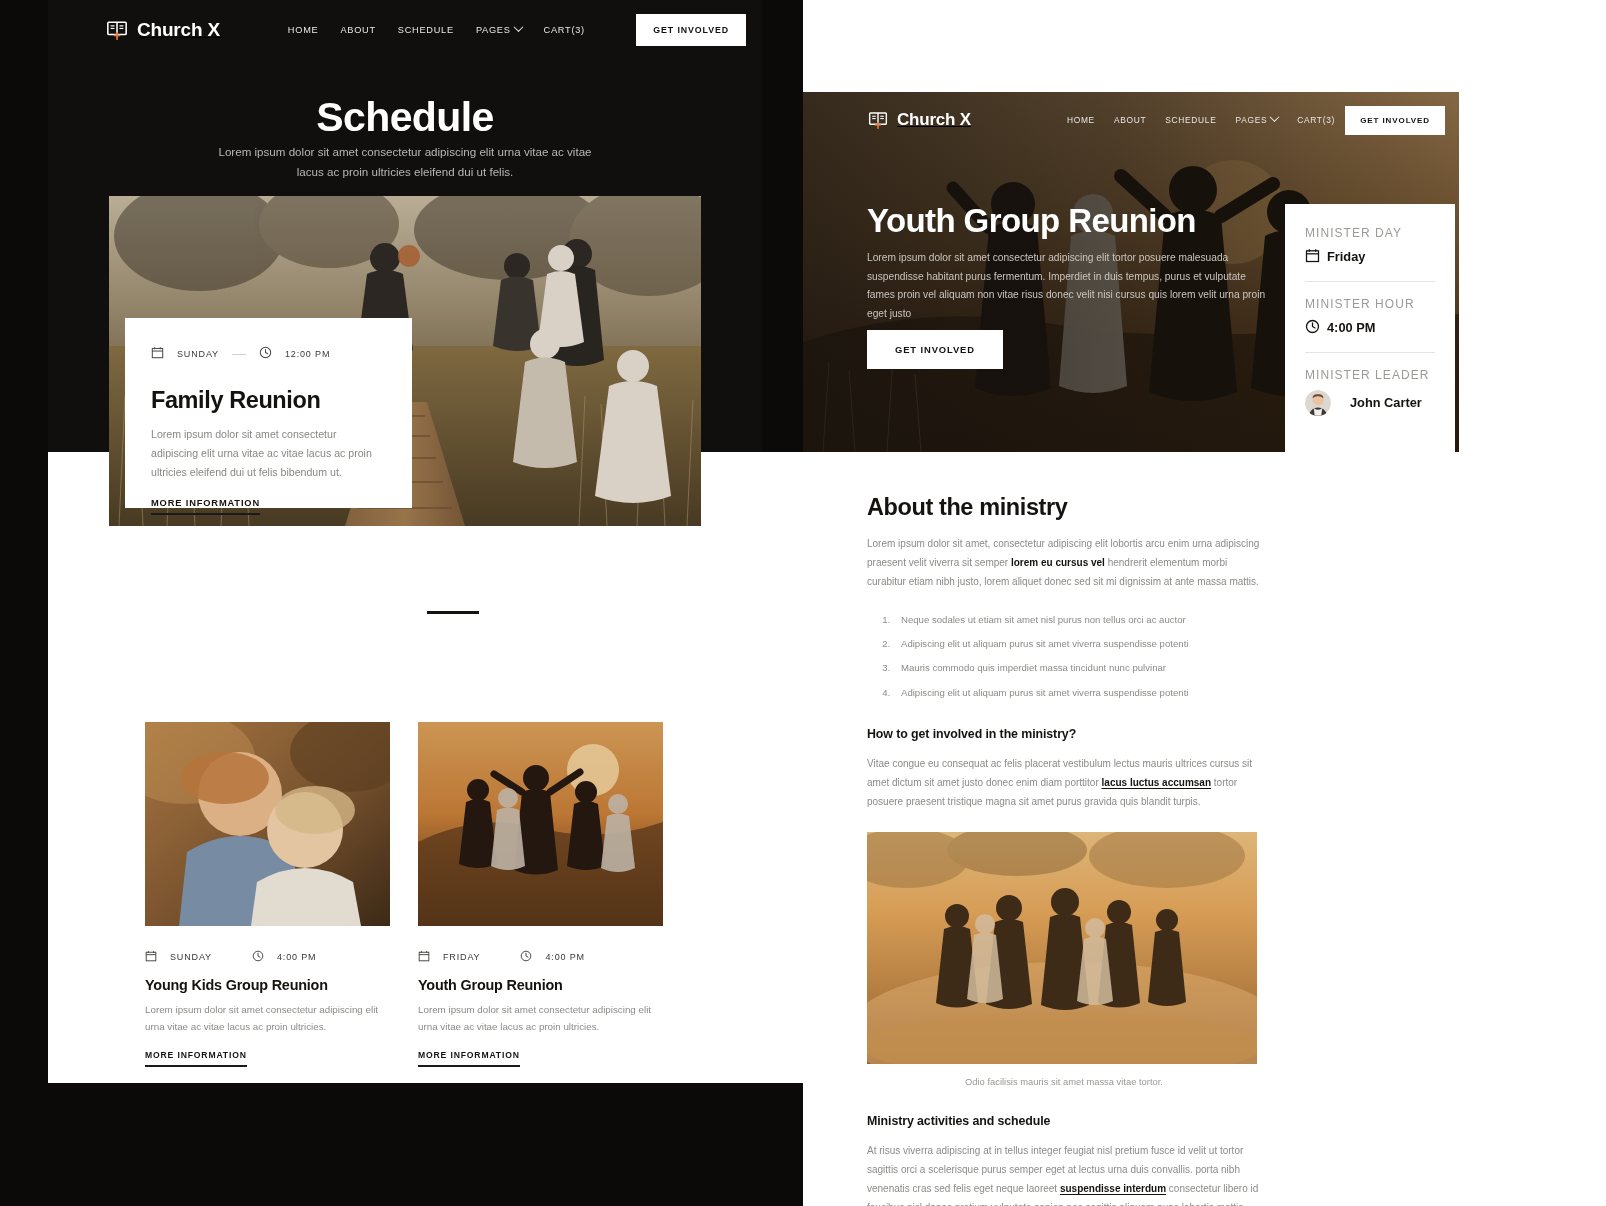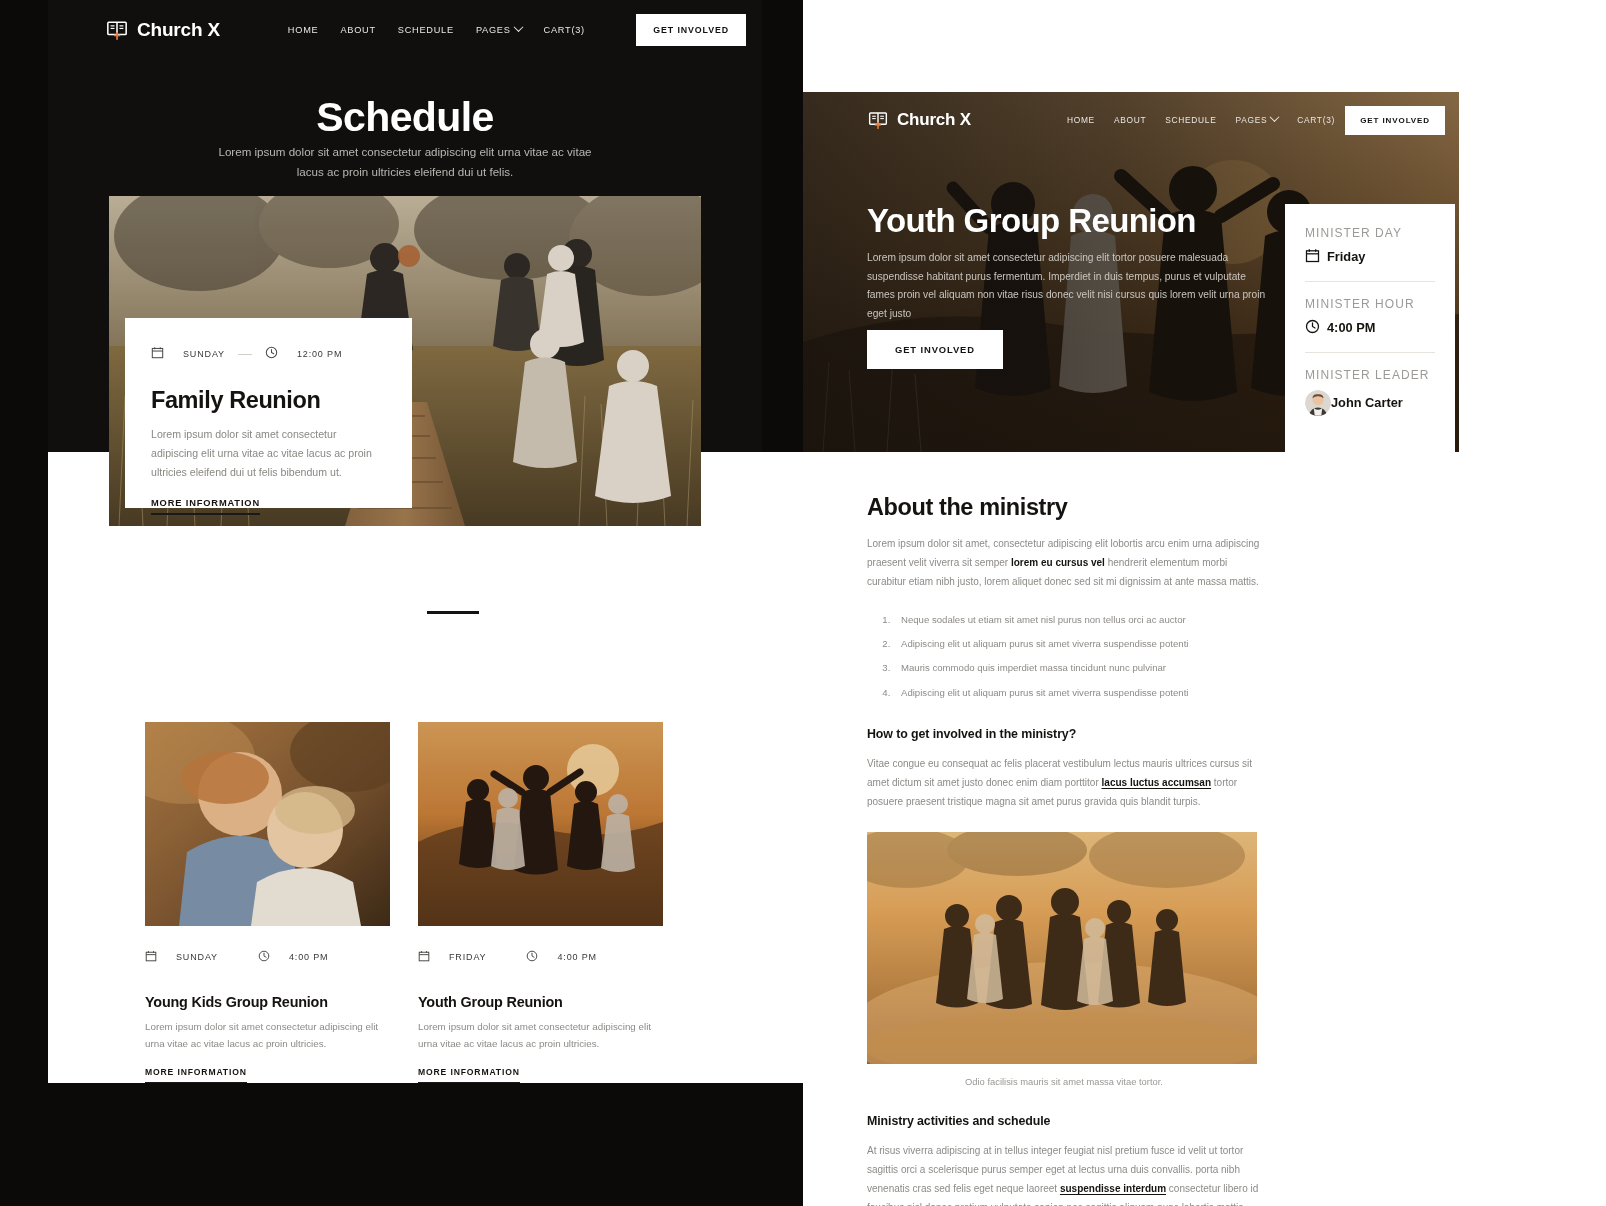--- a/index.html
+++ b/index.html
@@ -18,21 +18,21 @@
   #left-page {
     position: absolute; left: 48px; top: 0px; width: 714px; height: 1083px;
     background: #ffffff; overflow: hidden;
   }
   .lp-dark { position: absolute; left:0; top:0; width: 714px; height: 452px; background: #100f0e; }
 
   .nav {
     position: absolute; left: 0; top: 0; width: 714px; height: 60px;
     display: flex; align-items: center; padding: 0 16px 0 14px;
   }
-  .brand { display: flex; align-items: flex-start; gap: 9px; margin-left: 44px; }
+  .brand { display: flex; align-items: flex-start; gap: 9px; margin-left: 44px; text-decoration: underline; }
   .brand-name { color: #fff; font-size: 19px; font-weight: 700; letter-spacing: -0.2px; }
   .book-icon { width: 22px; height: 22px; position: relative; display:block; }
 
   .nav-links { display: flex; align-items: center; gap: 22px; margin-left: 68px; }
   .nav-links a {
     color: #e9e7e4; font-size: 9.2px; letter-spacing: 0.75px;
     text-decoration: none; font-weight: 500; white-space: nowrap;
   }
   .chev { display: inline-block; width: 7px; height: 7px; margin-left: 4px;
           border-right: 1.2px solid #e9e7e4; border-bottom: 1.2px solid #e9e7e4;
@@ -58,21 +58,21 @@
     overflow: hidden;
   }
   .hero-photo svg { display:block; width: 100%; height: 100%; }
 
   
   .event-card {
     position: absolute; left: 77px; top: 318px; width: 287px; height: 190px;
     background: #fff; padding: 27px 26px 0 26px;
   }
   .meta-row { display: flex; align-items: center; gap: 8px; }
-  .meta-item { display: flex; align-items: center; gap: 19px; }
+  .meta-item { display: flex; align-items: center; gap: 13px; }
   .meta-text { font-size: 9px; letter-spacing: 0.85px; color: #3a3836; text-transform: uppercase; }
   .meta-dash { width: 14px; height: 1px; background: #d2cfcb; margin: 0 5px; }
   .event-title { font-size: 23.5px; font-weight: 800; color: #15130f; margin-top: 24px; letter-spacing: -0.4px; }
   .event-desc { font-size: 10.6px; line-height: 1.78; color: #8a8884; margin-top: 11px; }
   .more-link {
     display: inline-block; margin-top: 16px; font-size: 9.3px; font-weight: 700;
     letter-spacing: 0.85px; color: #15130f; text-decoration: none;
     border-bottom: 2px solid #1a1a1a; padding-bottom: 5px;
   }
 
@@ -81,21 +81,21 @@
   .sec-title {
     position: absolute; left: 107px; top: 626px; width: 500px; text-align: center;
     font-size: 26.5px; font-weight: 800; color: #15130f; line-height: 1.17; letter-spacing: -0.4px;
   }
 
   .cards { position: absolute; left: 97px; top: 722px; width: 570px; display: flex; gap: 28px; }
   .mcard { width: 245px; }
   .mcard-img { width: 245px; height: 204px; overflow: hidden; }
   .mcard-img svg { display:block; width:100%; height:100%; }
   .mcard .meta-row { margin-top: 22px; }
-  .mcard-title { font-size: 14.4px; font-weight: 700; color: #15130f; margin-top: 28px; letter-spacing: -0.2px; }
+  .mcard-title { font-size: 14.4px; font-weight: 700; color: #15130f; margin-top: 11px; letter-spacing: -0.2px; }
   .mcard-desc { font-size: 9.8px; line-height: 1.72; color: #8d8b87; margin-top: 9px; }
   .mcard .more-link { margin-top: 14px; font-size: 8.6px; border-bottom-width: 2px; }
 
   
   #right-page {
     position: absolute; left: 803px; top: 92px; width: 656px; height: 1114px;
     background: #ffffff; overflow: hidden;
   }
   .rp-hero { position: absolute; left:0; top:0; width: 656px; height: 360px; overflow: hidden; }
   .rp-hero svg { display:block; width: 100%; height: 100%; }
@@ -507,21 +507,21 @@
               <path d="M8 4.2 V8 L10.7 9.6" fill="none" stroke="#15130f" stroke-width="1.35" stroke-linecap="round"></path>
             </svg>
           </span>
           <span class="vtxt">4:00 PM</span>
         </div>
       </div>
 
 
       <div class="info-block">
         <div class="info-label">MINISTER LEADER</div>
-        <div class="info-value" style="gap:0; align-items:center;">
+        <div class="info-value" style="gap:19px; align-items:center;">
           <span class="avatar">
             <svg viewBox="0 0 40 40" aria-hidden="true">
               <circle cx="20" cy="20" r="20" fill="#dcd7d0"></circle>
               <circle cx="20" cy="15" r="8.5" fill="#e9c3a2"></circle>
               <path d="M20 6.5 q8 -1 8.5 6 q-4.5 -3.5 -8.5 -3 q-4 -0.5 -8.5 3 q0.5 -7 8.5 -6 z" fill="#6d4b32"></path>
               <path d="M5 40 q4.5 -13 15 -13 q10.5 0 15 13 z" fill="#3d3a36"></path>
               <path d="M13.5 27.5 q6.5 6 13 0 l-1.5 12 h-10 z" fill="#f2f0ed"></path>
             </svg>
           </span>
           <span class="vtxt">John Carter</span>

